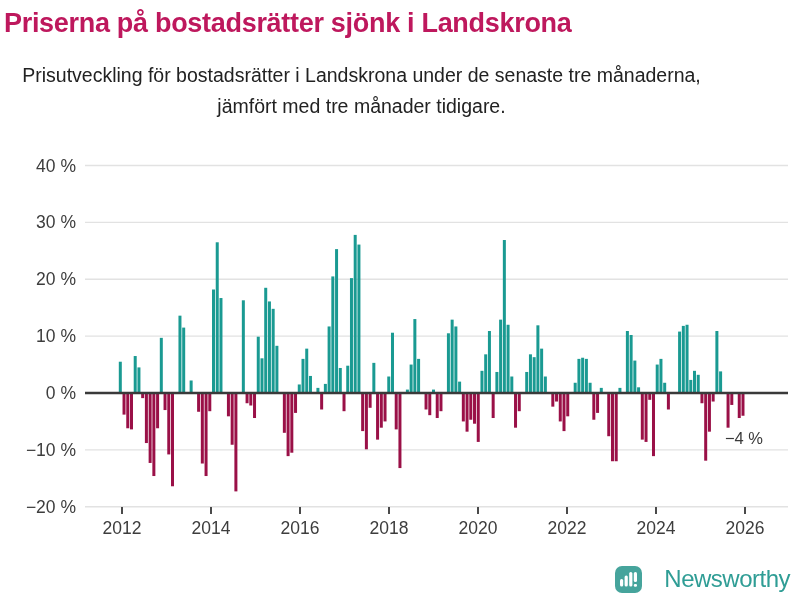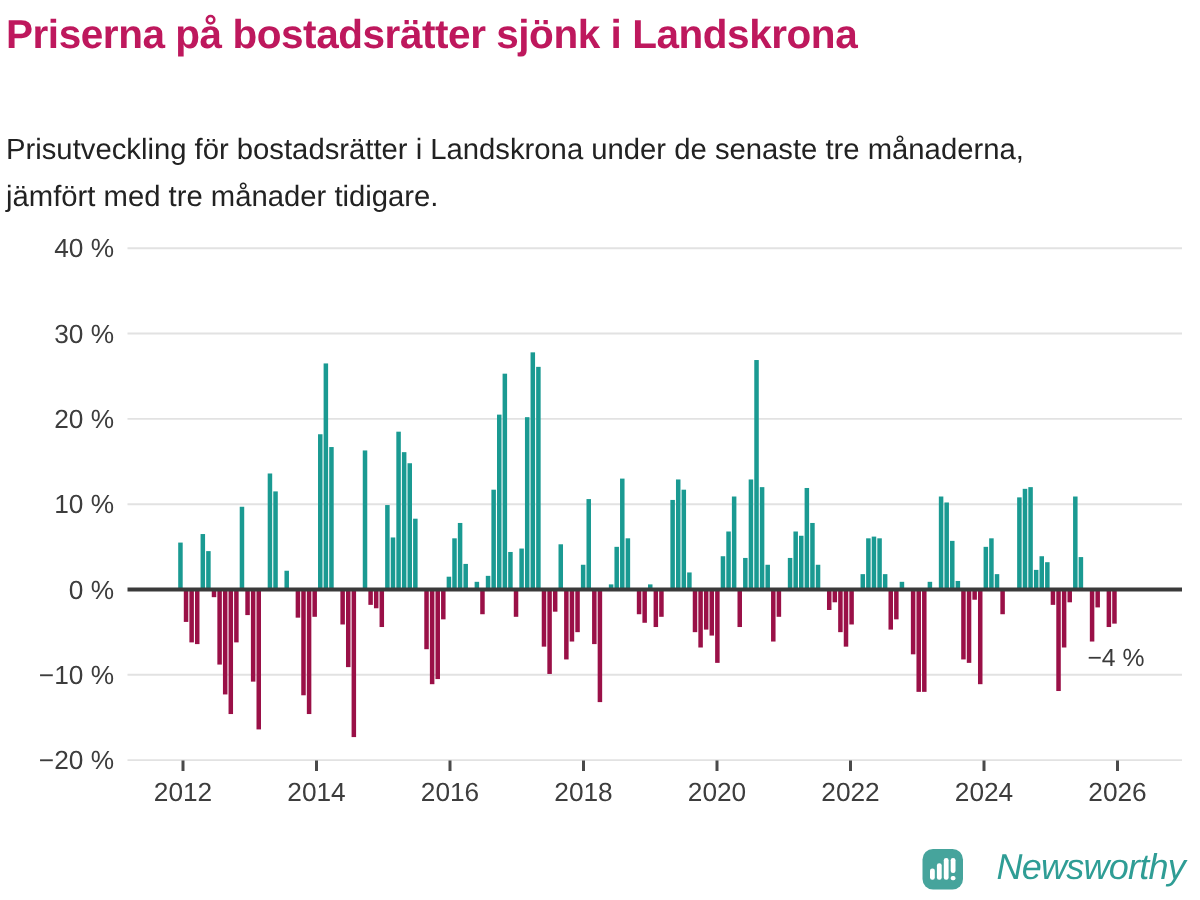--- a/index.html
+++ b/index.html
@@ -1,23 +1,23 @@
 <!DOCTYPE html>
 <html><head>
 <meta charset="utf-8">
 <style>
   html,body{margin:0;padding:0;background:#ffffff;}
   .page{position:relative;width:800px;height:600px;background:#ffffff;overflow:hidden;
         font-family:"Liberation Sans", sans-serif;}
   .title{position:absolute;left:4px;top:8px;width:780px;
          font-size:27px;font-weight:bold;color:#be185d;letter-spacing:-0.3px;}
-  .subtitle{position:absolute;left:4px;top:85px;width:715px;
-            font-size:19.5px;line-height:31px;color:#222222;}
+  .subtitle{position:absolute;left:4px;top:60px;width:715px;
+            font-size:19.5px;line-height:31px;color:#222222;text-align:center;}
   .chart-svg{position:absolute;left:0;top:0;}
-  .footer{position:absolute;right:10px;bottom:7px;display:flex;align-items:center;gap:22px;font-style:italic;}
+  .footer{position:absolute;right:10px;bottom:7px;display:flex;align-items:center;gap:22px;}
   .logo-icon{position:relative;width:27px;height:27px;background:#46a49c;border-radius:7px;}
   .logo-icon::after{content:"";position:absolute;left:4px;bottom:-3px;width:9px;height:9px;
                     background:#46a49c;transform:rotate(45deg);z-index:-1;}
   .logo-icon svg{position:absolute;left:0;top:0;}
   .brand{font-size:24px;color:#2f9d95;font-weight:500;letter-spacing:-0.5px;}
 </style>
 </head>
 <body>
 
 <div class="page">

